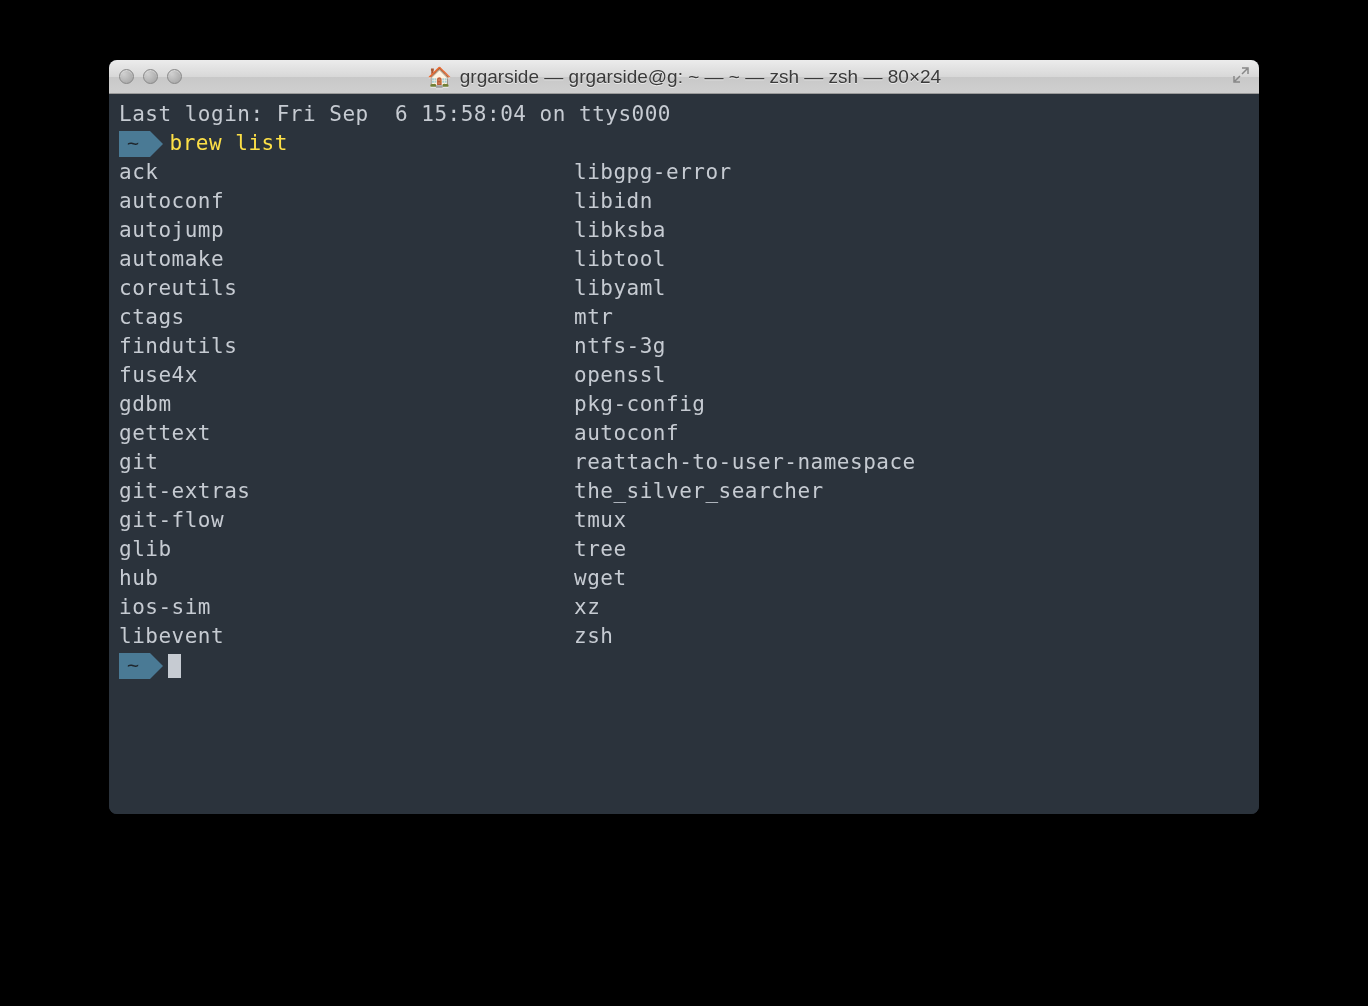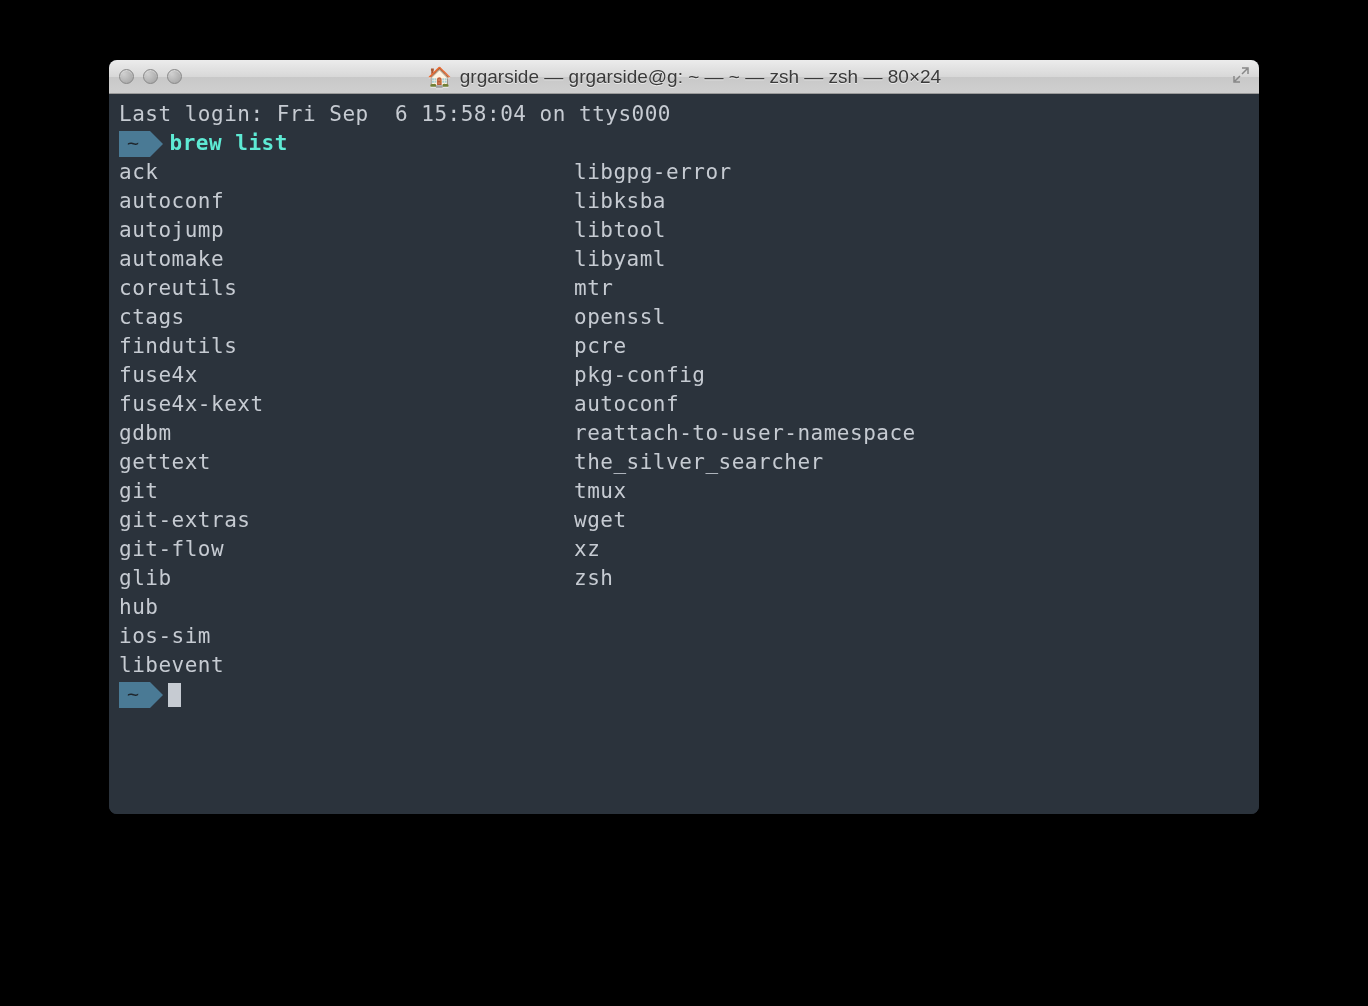--- a/index.html
+++ b/index.html
@@ -106,23 +106,22 @@
       height: 0;
       border-top: 13px solid transparent;
       border-bottom: 13px solid transparent;
       border-left: 13px solid #4a7a95;
     }
     .prompt-text {
       color: #1f262d;
       font-weight: normal;
     }
     .command-text {
-      color: #5eead4;
+      color: #fde047;
       margin-left: 4px;
-      font-weight: bold;
     }
     .columns {
       display: flex;
     }
     .col {
       white-space: pre;
     }
     .col1 {
       width: 420px;
     }
@@ -164,22 +163,22 @@
     <div class="login-line">Last login: Fri Sep  6 15:58:04 on ttys000</div>
 
     <div class="prompt-line">
       <div class="prompt-badge">
         <span class="prompt-text">~</span>
       </div>
       <span class="command-text">brew list</span>
     </div>
 
     <div class="columns">
-      <div class="col col1" id="col1"><div>ack</div><div>autoconf</div><div>autojump</div><div>automake</div><div>coreutils</div><div>ctags</div><div>findutils</div><div>fuse4x</div><div>fuse4x-kext</div><div>gdbm</div><div>gettext</div><div>git</div><div>git-extras</div><div>git-flow</div><div>glib</div><div>hub</div><div>ios-sim</div><div>libevent</div></div>
-      <div class="col col2" id="col2"><div>libgpg-error</div><div>libksba</div><div>libtool</div><div>libyaml</div><div>mtr</div><div>openssl</div><div>pcre</div><div>pkg-config</div><div>autoconf</div><div>reattach-to-user-namespace</div><div>the_silver_searcher</div><div>tmux</div><div>wget</div><div>xz</div><div>zsh</div></div>
+      <div class="col col1" id="col1"><div>ack</div><div>autoconf</div><div>autojump</div><div>automake</div><div>coreutils</div><div>ctags</div><div>findutils</div><div>fuse4x</div><div>gdbm</div><div>gettext</div><div>git</div><div>git-extras</div><div>git-flow</div><div>glib</div><div>hub</div><div>ios-sim</div><div>libevent</div></div>
+      <div class="col col2" id="col2"><div>libgpg-error</div><div>libidn</div><div>libksba</div><div>libtool</div><div>libyaml</div><div>mtr</div><div>ntfs-3g</div><div>openssl</div><div>pkg-config</div><div>autoconf</div><div>reattach-to-user-namespace</div><div>the_silver_searcher</div><div>tmux</div><div>tree</div><div>wget</div><div>xz</div><div>zsh</div></div>
     </div>
 
     <div class="prompt-line">
       <div class="prompt-badge">
         <span class="prompt-text">~</span>
       </div>
       <span class="cursor-block"></span>
     </div>
   </div>
 </div>

